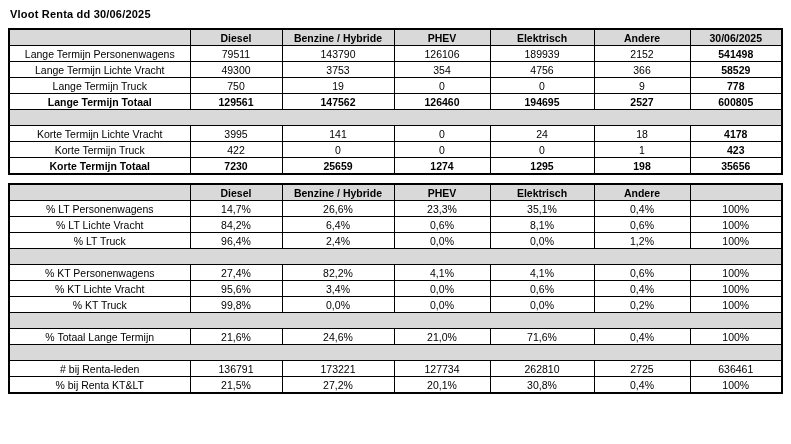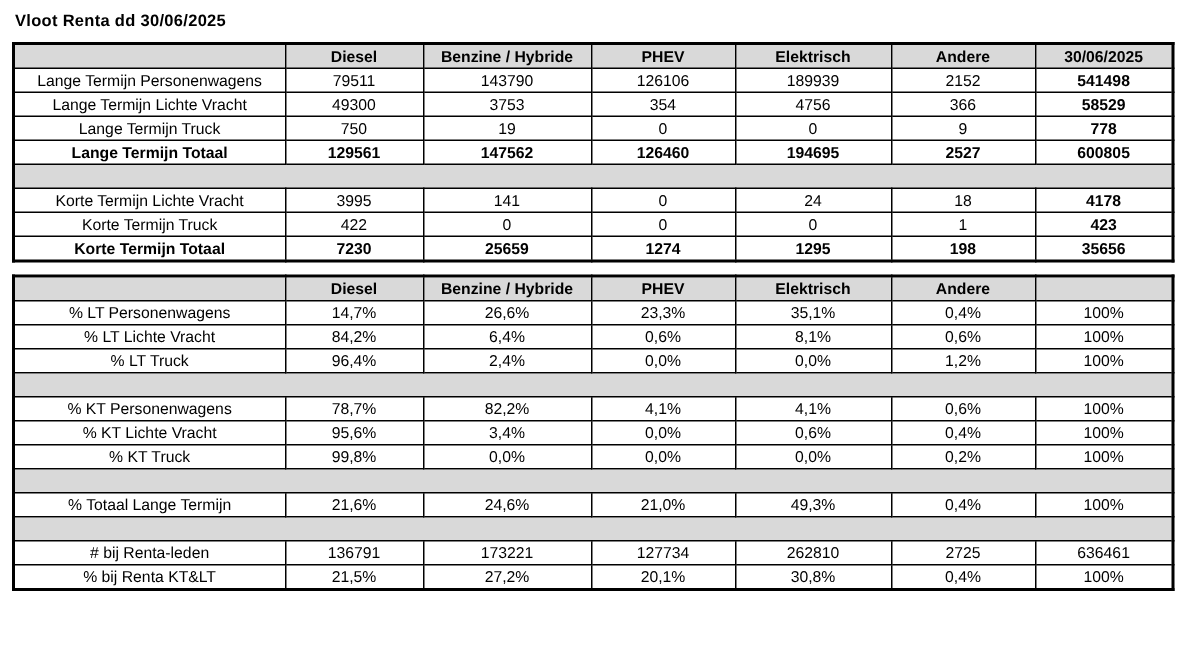--- a/index.html
+++ b/index.html
@@ -222,21 +222,21 @@
         <td>1,2%</td>
         <td>100%</td>
       </tr>
 
       <tr>
         <td class="spacer" colspan="7"></td>
       </tr>
 
       <tr>
         <td class="label">% KT Personenwagens</td>
-        <td>78,7%</td>
+        <td>27,4%</td>
         <td>82,2%</td>
         <td>4,1%</td>
         <td>4,1%</td>
         <td>0,6%</td>
         <td>100%</td>
       </tr>
       <tr>
         <td class="label">% KT Lichte Vracht</td>
         <td>95,6%</td>
         <td>3,4%</td>
@@ -257,21 +257,21 @@
 
       <tr>
         <td class="spacer" colspan="7"></td>
       </tr>
 
       <tr>
         <td class="label">% Totaal Lange Termijn</td>
         <td>21,6%</td>
         <td>24,6%</td>
         <td>21,0%</td>
-        <td>49,3%</td>
+        <td>71,6%</td>
         <td>0,4%</td>
         <td>100%</td>
       </tr>
 
       <tr>
         <td class="spacer" colspan="7"></td>
       </tr>
 
       <tr>
         <td class="label"># bij Renta-leden</td>

